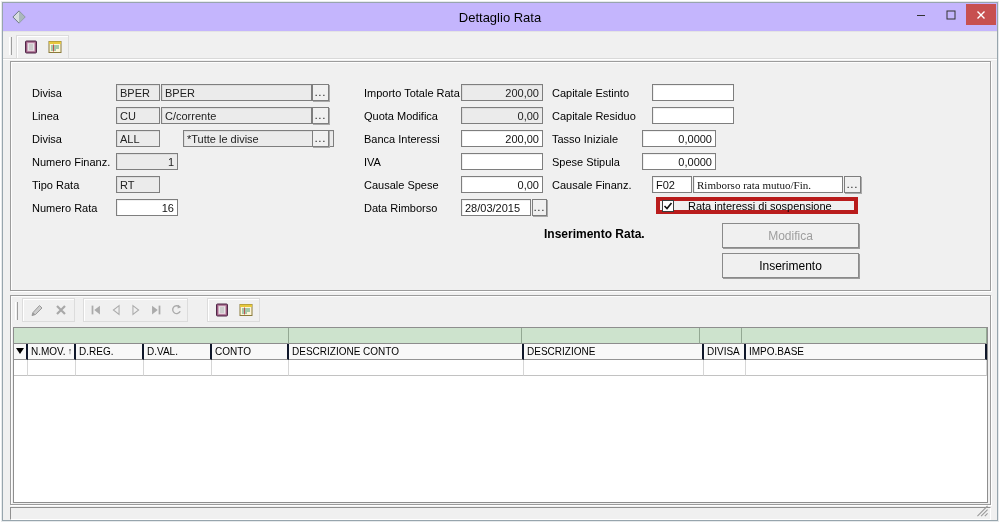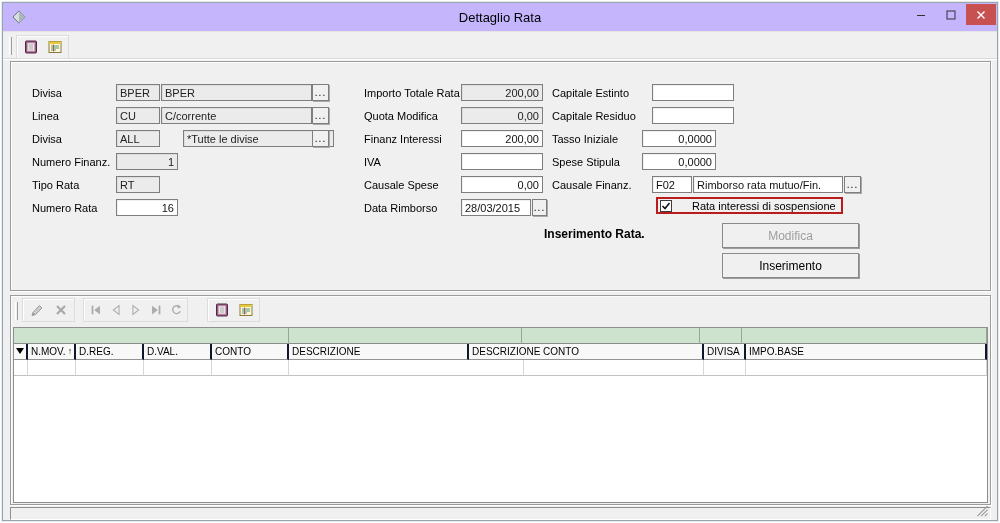--- a/index.html
+++ b/index.html
@@ -36,22 +36,22 @@
     box-shadow:inset 1px 1px 0 rgba(0,0,0,.06)}
   .tbox.dis{background:#ebebeb;color:#222}
   .tbox.num{text-align:right}
   .ell{position:absolute;width:17px;height:17px;border:1px solid #7e7e7e;background:#f0f0f0;
     font-size:10px;line-height:9px;padding:0;letter-spacing:1px;box-shadow:1px 1px 0 #aaa}
   .ell.small{width:15px}
   .mode{position:absolute;font-weight:bold;font-size:12px;white-space:nowrap}
   .pbtn{position:absolute;width:137px;height:25px;background:#f0f0f0;border:1px solid #8a8a8a;
     box-shadow:1px 1px 0 #9c9c9c;font-family:"Liberation Sans",sans-serif;font-size:12px}
   .pbtn.disabled{color:#9e9e9e}
-  .chkwrap{position:absolute;display:flex;align-items:center;gap:20px;
-    border:2px solid #b91c1c;padding:1px 5px 1px 2px;background:#f0f0f0;height:17px}
+  .chkwrap{position:absolute;display:flex;align-items:center;gap:14px;
+    border:4px solid #b91c1c;padding:1px 22px 1px 2px;background:#f0f0f0;height:17px}
   .chk{width:12px;height:12px;border:1px solid #3c3c3c;background:#fff;display:flex;
     align-items:center;justify-content:center}
   
   .grid-body{position:absolute;left:2px;top:31px;width:975px;height:176px;background:#fff;
     border:1px solid #8e8e8e;overflow:hidden}
   .grow{display:flex;height:16px}
   .gcell{height:16px;overflow:hidden;white-space:nowrap;flex:0 0 auto}
   .green .gcell{background:#cde3cd;border-right:1px solid #93a893;border-bottom:1px solid #8c8c8c}
   .hdr .gcell{background:#f8f8f8;font-size:10px;padding:2px 2px 0 3px;
     border-right:2px solid #0f172a;border-bottom:1px solid #949494;display:flex;gap:2px}
@@ -146,21 +146,21 @@
 
     <span class="lbl" style="left:21px;top:140px">Numero Rata</span>
     <input class="tbox num" style="left: 105px; top: 137px; width: 62px;" value="16">
 
     <span class="lbl" style="left:353px;top:25px">Importo Totale Rata</span>
     <input class="tbox dis num" style="left: 450px; top: 22px; width: 82px;" readonly="" value="200,00">
 
     <span class="lbl" style="left:353px;top:48px">Quota Modifica</span>
     <input class="tbox dis num" style="left: 450px; top: 45px; width: 82px;" readonly="" value="0,00">
 
-    <span class="lbl" style="left:353px;top:71px">Finanz Interessi</span>
+    <span class="lbl" style="left:353px;top:71px">Banca Interessi</span>
     <input class="tbox num" style="left: 450px; top: 68px; width: 82px;" value="200,00">
 
     <span class="lbl" style="left:353px;top:94px">IVA</span>
     <input class="tbox num" style="left: 450px; top: 91px; width: 82px;" value="">
 
     <span class="lbl" style="left:353px;top:117px">Causale Spese</span>
     <input class="tbox num" style="left: 450px; top: 114px; width: 82px;" value="0,00">
 
     <span class="lbl" style="left:353px;top:140px">Data Rimborso</span>
     <input class="tbox" style="left: 450px; top: 137px; width: 70px;" value="28/03/2015">
@@ -173,21 +173,21 @@
     <input class="tbox num" style="left: 641px; top: 45px; width: 82px;" value="">
 
     <span class="lbl" style="left:541px;top:71px">Tasso Iniziale</span>
     <input class="tbox num" style="left: 631px; top: 68px; width: 74px;" value="0,0000">
 
     <span class="lbl" style="left:541px;top:94px">Spese Stipula</span>
     <input class="tbox num" style="left: 631px; top: 91px; width: 74px;" value="0,0000">
 
     <span class="lbl" style="left:541px;top:117px">Causale Finanz.</span>
     <input class="tbox" style="left: 641px; top: 114px; width: 40px;" value="F02">
-    <input class="tbox" style="left: 682px; top: 114px; width: 150px;" value="Rimborso rata mutuo/Fin.">
+    <input class="tbox" style="left: 682px; top: 114px; width: 150px; font-family: Liberation Serif, serif;" value="Rimborso rata mutuo/Fin.">
     <button class="ell" style="left:833px;top:114px">...</button>
 
     <span class="chkwrap" style="left:645px;top:135px">
       <span class="chk">
         <svg width="10" height="10" viewBox="0 0 10 10">
           <path d="M1.5 5 L4 7.5 L8.5 2" stroke="#111" stroke-width="1.6" fill="none"></path>
         </svg>
       </span>
       <span>Rata interessi di sospensione</span>
     </span>
@@ -289,25 +289,25 @@
         </span>
         <span class="gcell" style="width:68px">
             <span>D.REG.</span>
           </span>
         <span class="gcell" style="width:68px">
             <span>D.VAL.</span>
           </span>
         <span class="gcell" style="width:77px">
             <span>CONTO</span>
           </span>
+        <span class="gcell" style="width:235px">
+            <span>DESCRIZIONE CONTO</span>
+          </span>
         <span class="gcell" style="width:180px">
             <span>DESCRIZIONE</span>
-          </span>
-        <span class="gcell" style="width:235px">
-            <span>DESCRIZIONE CONTO</span>
           </span>
         <span class="gcell" style="width:42px">
             <span>DIVISA</span>
           </span>
         <span class="gcell" style="width:241px">
             <span>IMPO.BASE</span>
           </span>
       </div>
 
       <div class="grow emp">

